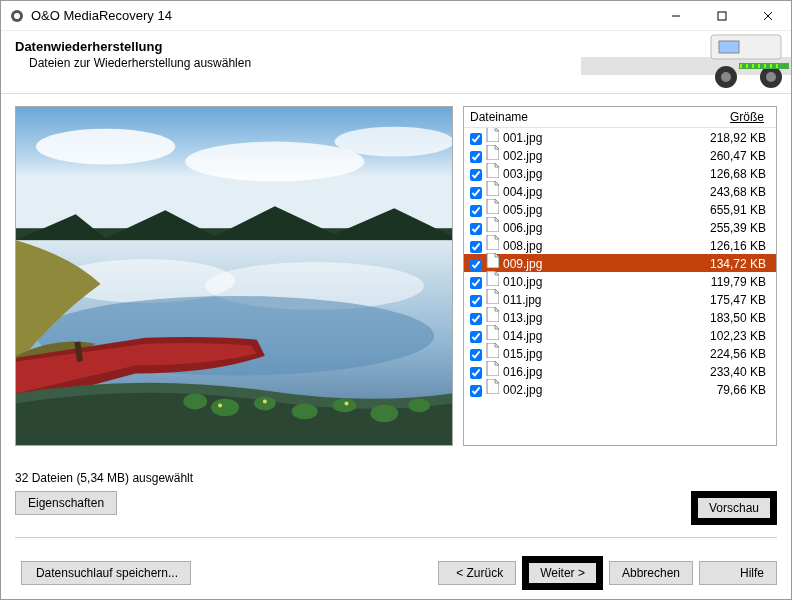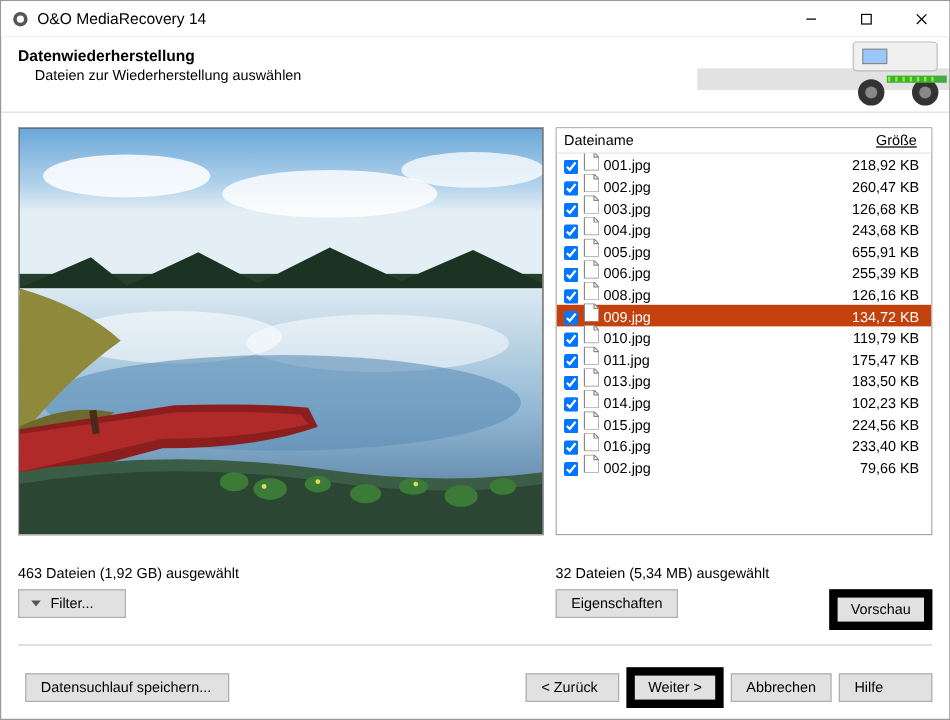--- a/index.html
+++ b/index.html
@@ -45,21 +45,21 @@
   .file-row .file-icon { width:13px; height:15px; margin-right:4px; }
   .file-row .fname { flex:1; white-space:nowrap; overflow:hidden; text-overflow:ellipsis; }
   .file-row .fsize { width:78px; text-align:right; padding-right:4px; }
 
   .status-row { display:flex; padding:6px 14px 6px 14px; gap:10px; }
   .status-left { flex:0 0 438px; }
   .status-right { flex:1; }
   .status-text { font-size:12px; padding:3px 0 6px 0; }
   .btn {
     background:#e1e1e1; border:1px solid #adadad; padding:4px 12px; font-size:12px;
-    cursor:default; min-width:80px; text-align:left; display:inline-block;
+    cursor:default; min-width:80px; text-align:right; display:inline-block;
   }
   .btn.primary { border:7px solid #000000; padding:3px 11px; }
   .btn.filter { position:relative; padding-left:26px; text-align:left; min-width:90px;}
   .btn.filter::before {
     content:""; position:absolute; left:10px; top:50%; transform:translateY(-50%);
     border-left:4px solid transparent; border-right:4px solid transparent; border-top:5px solid #555;
   }
   .bottom-divider { height:1px; background:#ccc; margin:6px 14px; }
   .footer { display:flex; padding:12px 14px 0 14px; align-items:center; }
   .footer .spacer { flex:1; }
@@ -317,24 +317,20 @@
                 <path d="M9 0 L9 4 L13 4" fill="none" stroke="#888" stroke-width="1"></path>
               </svg></span>
             <span class="fname">002.jpg</span>
             <span class="fsize">79,66 KB</span>
           </div>
         </div>
     </div>
   </div>
 
   <div class="status-row">
-    <div class="status-left">
-      <div class="status-text">463 Dateien (1,92 GB) ausgewählt</div>
-      <span class="btn filter">Filter...</span>
-    </div>
     <div class="status-right">
       <div class="status-text">32 Dateien (5,34 MB) ausgewählt</div>
       <span class="btn">Eigenschaften</span>
       <span class="btn primary" style="float:right">Vorschau</span>
     </div>
   </div>
 
   <div class="bottom-divider"></div>
 
   <div class="footer">

